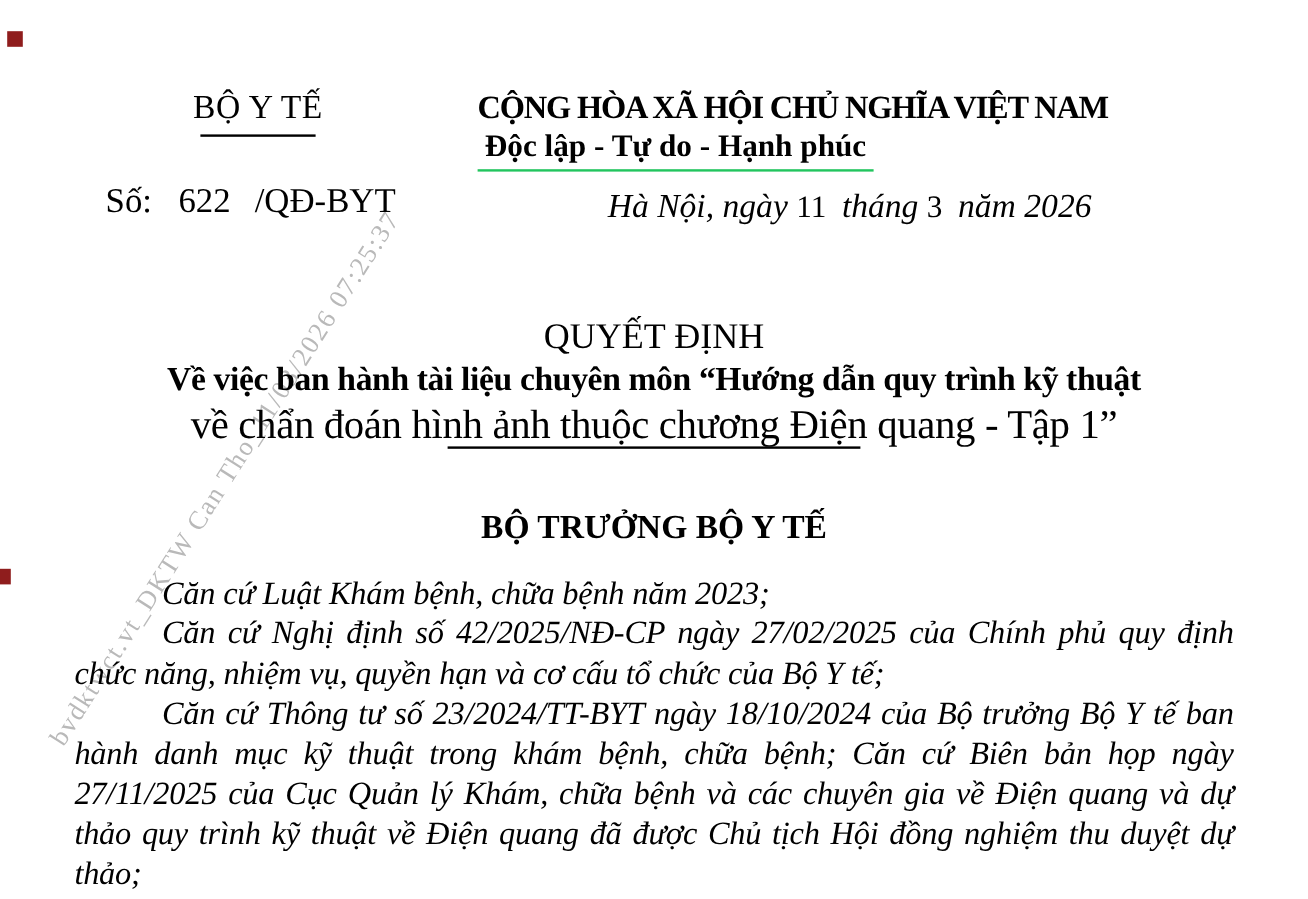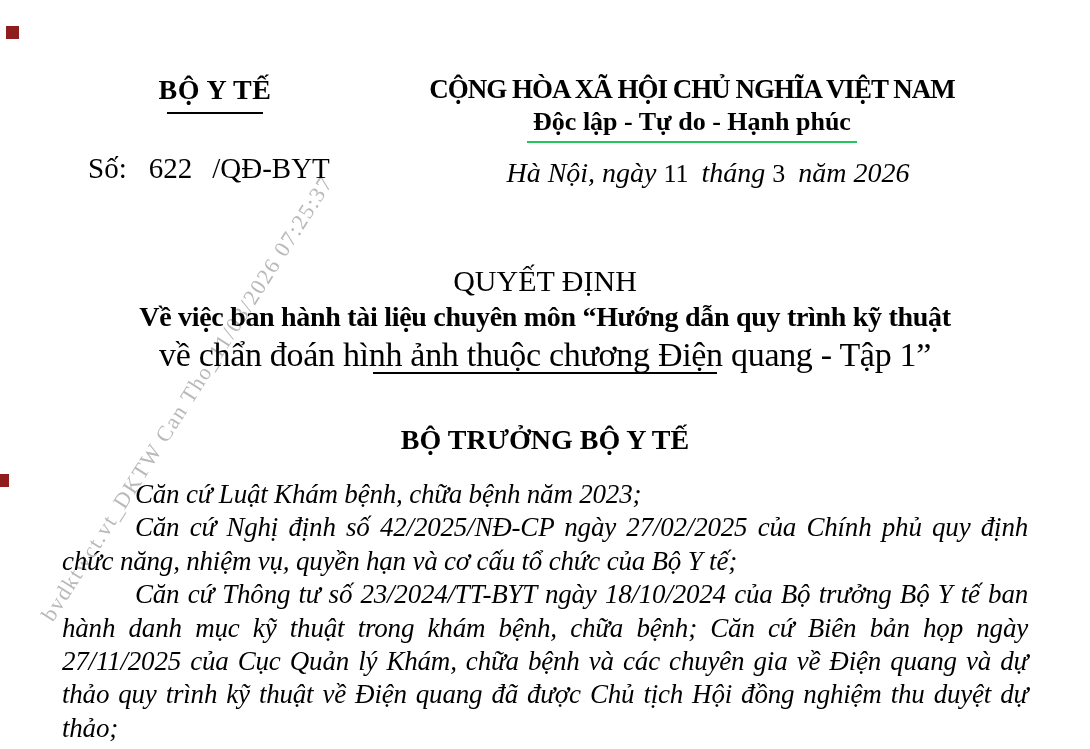--- a/index.html
+++ b/index.html
@@ -25,27 +25,27 @@
   }
   
   .marker{position:absolute;background:#8f1d1d;z-index:2;}
   .marker-top{left:6px;top:26px;width:13px;height:13px;}
   .marker-left{left:0;top:474px;width:9px;height:13px;}
 
   .layer{position:absolute;left:0;top:0;width:100%;z-index:1;}
 
   
   .org-block{position:absolute;left:95px;top:74px;width:240px;text-align:center;}
-  .org-name{font-weight:bold;font-size:28px;letter-spacing:.5px;}
+  .org-name{font-weight:normal;font-size:28px;letter-spacing:.5px;}
   .org-underline{width:96px;border-top:2px solid #000;margin:6px auto 0;}
   .doc-number{position:absolute;left:88px;top:152px;font-size:29px;white-space:nowrap;}
   .doc-number .num{margin:0 20px 0 22px;}
 
   
-  .nat-block{position:absolute;left:382px;top:74px;width:620px;text-align:center;}
+  .nat-block{position:absolute;left:398px;top:74px;width:620px;text-align:left;}
   .national-title{font-weight:bold;font-size:27px;letter-spacing:-1px;white-space:nowrap;}
   .motto{display:inline-block;font-weight:bold;font-size:26px;border-bottom:2px solid #22c55e;padding:0 6px 4px;margin-top:2px;}
   .date-line{position:absolute;left:398px;top:157px;width:620px;text-align:center;font-style:italic;font-size:28px;white-space:nowrap;}
   .date-line .filled{font-style:normal;font-size:26px;margin:0 13px 0 7px;}
 
   
   .decision-heading{position:absolute;left:0;top:264px;width:100%;text-align:center;font-weight:normal;font-size:30px;}
   .subject-line1{position:absolute;left:0;top:301px;width:100%;text-align:center;font-weight:bold;font-size:28px;letter-spacing:-.3px;white-space:nowrap;}
   .subject-line2{position:absolute;left:0;top:336px;width:100%;text-align:center;font-weight:normal;font-size:34px;letter-spacing:-.3px;white-space:nowrap;}
   .subject-underline{position:absolute;left:373px;top:372px;width:344px;border-top:2px solid #000;}

